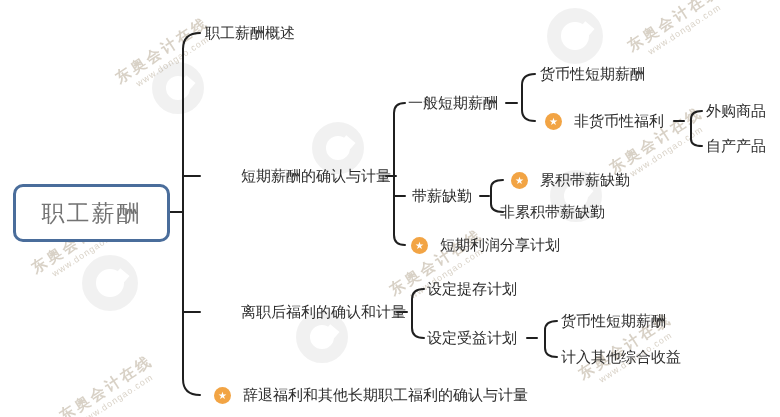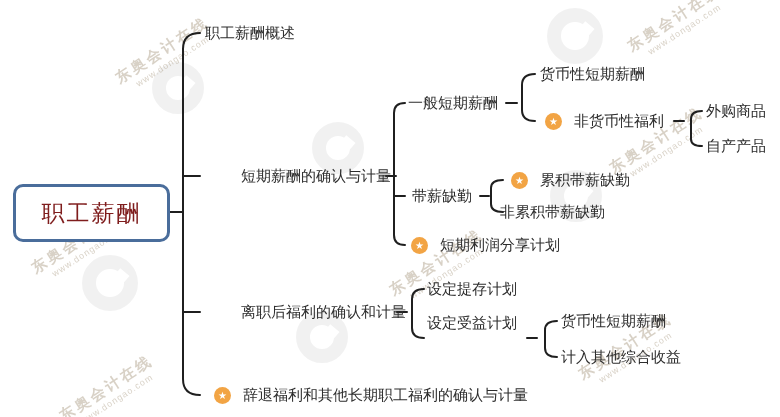--- a/index.html
+++ b/index.html
@@ -20,21 +20,21 @@
   svg.links{position:absolute;left:0;top:0;z-index:1;}
   svg.links path{stroke:#1f1f1f;stroke-width:2;fill:none;stroke-linecap:round;}
   
   .node{position:absolute;z-index:2;white-space:nowrap;font-size:15px;line-height:20px;}
   .node-group{position:absolute;z-index:2;display:flex;align-items:center;gap:12px;height:20px;white-space:nowrap;font-size:15px;line-height:20px;}
   .star{width:17px;height:17px;border-radius:50%;background:#f2a444;color:#fff;
         font-size:10px;line-height:17px;text-align:center;flex:0 0 17px;display:inline-block;}
   .root-node{position:absolute;z-index:2;left:13px;top:184px;width:151px;height:52px;
         border:3px solid #4a6d9b;border-radius:10px;background:#fff;
         display:flex;align-items:center;justify-content:center;
-        font-size:23px;letter-spacing:2px;color:#7f1d1d;}
+        font-size:23px;letter-spacing:2px;color:#737373;}
 </style>
 </head>
 <body>
 
 <div class="canvas">
 
   <div class="ring" style="left:547px;top:8px;width:56px;height:56px;">
       <div class="notch"></div>
     </div>
   <div class="ring" style="left:152px;top:62px;width:52px;height:52px;">
@@ -136,18 +136,18 @@
   <div class="node" style="left:706px;top:101px;">外购商品</div>
   <div class="node" style="left:706px;top:136px;">自产产品</div>
 
   <div class="node-group" style="left:511px;top:170px;">
     <span class="star">★</span>
     <span>累积带薪缺勤</span>
   </div>
   <div class="node" style="left:500px;top:202px;text-align:right;">非累积带薪缺勤</div>
 
   <div class="node" style="left:427px;top:279px;text-align:center;">设定提存计划</div>
-  <div class="node" style="left:427px;top:313px;">设定受益计划</div>
+  <div class="node" style="left:427px;top:328px;">设定受益计划</div>
 
   <div class="node" style="left:561px;top:311px;">货币性短期薪酬</div>
   <div class="node" style="left:561px;top:347px;">计入其他综合收益</div>
 
 </div>
 
 </body></html>

